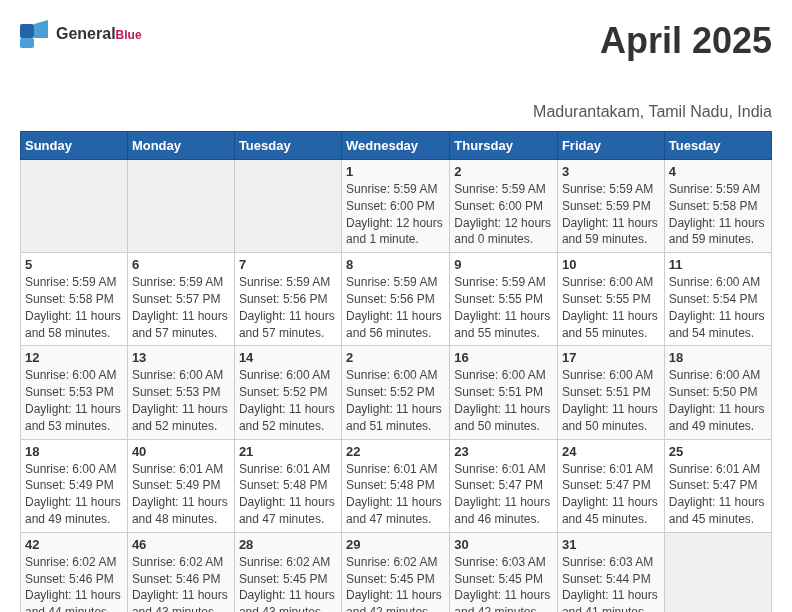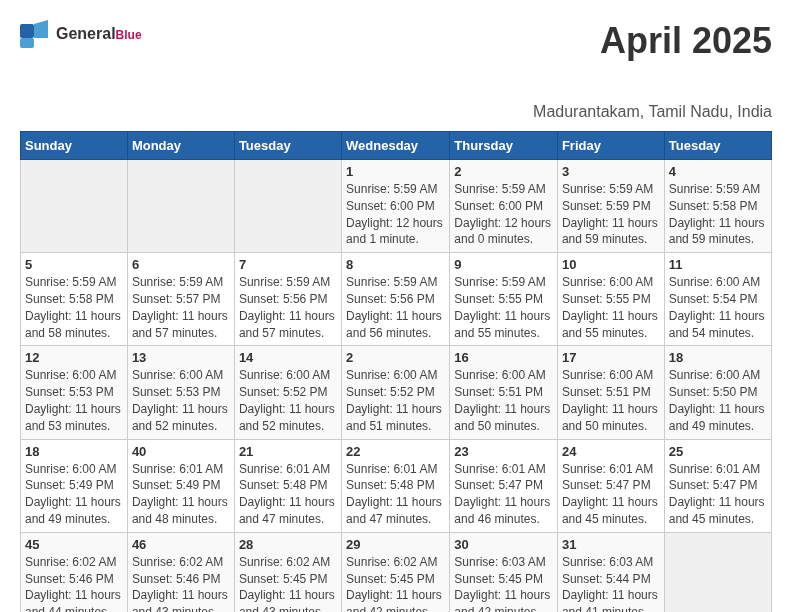--- a/index.html
+++ b/index.html
@@ -295,21 +295,21 @@
         <td>
           <span class="day-num">25</span>
           <div class="day-detail" style="white-space: pre-line;">Sunrise: 6:01 AM
 Sunset: 5:47 PM
 Daylight: 11 hours
 and 45 minutes.</div>
         </td>
       </tr>
       <tr>
         <td>
-          <span class="day-num">45</span>
+          <span class="day-num">42</span>
           <div class="day-detail" style="white-space: pre-line;">Sunrise: 6:02 AM
 Sunset: 5:46 PM
 Daylight: 11 hours
 and 44 minutes.</div>
         </td>
         <td>
           <span class="day-num">46</span>
           <div class="day-detail" style="white-space: pre-line;">Sunrise: 6:02 AM
 Sunset: 5:46 PM
 Daylight: 11 hours

